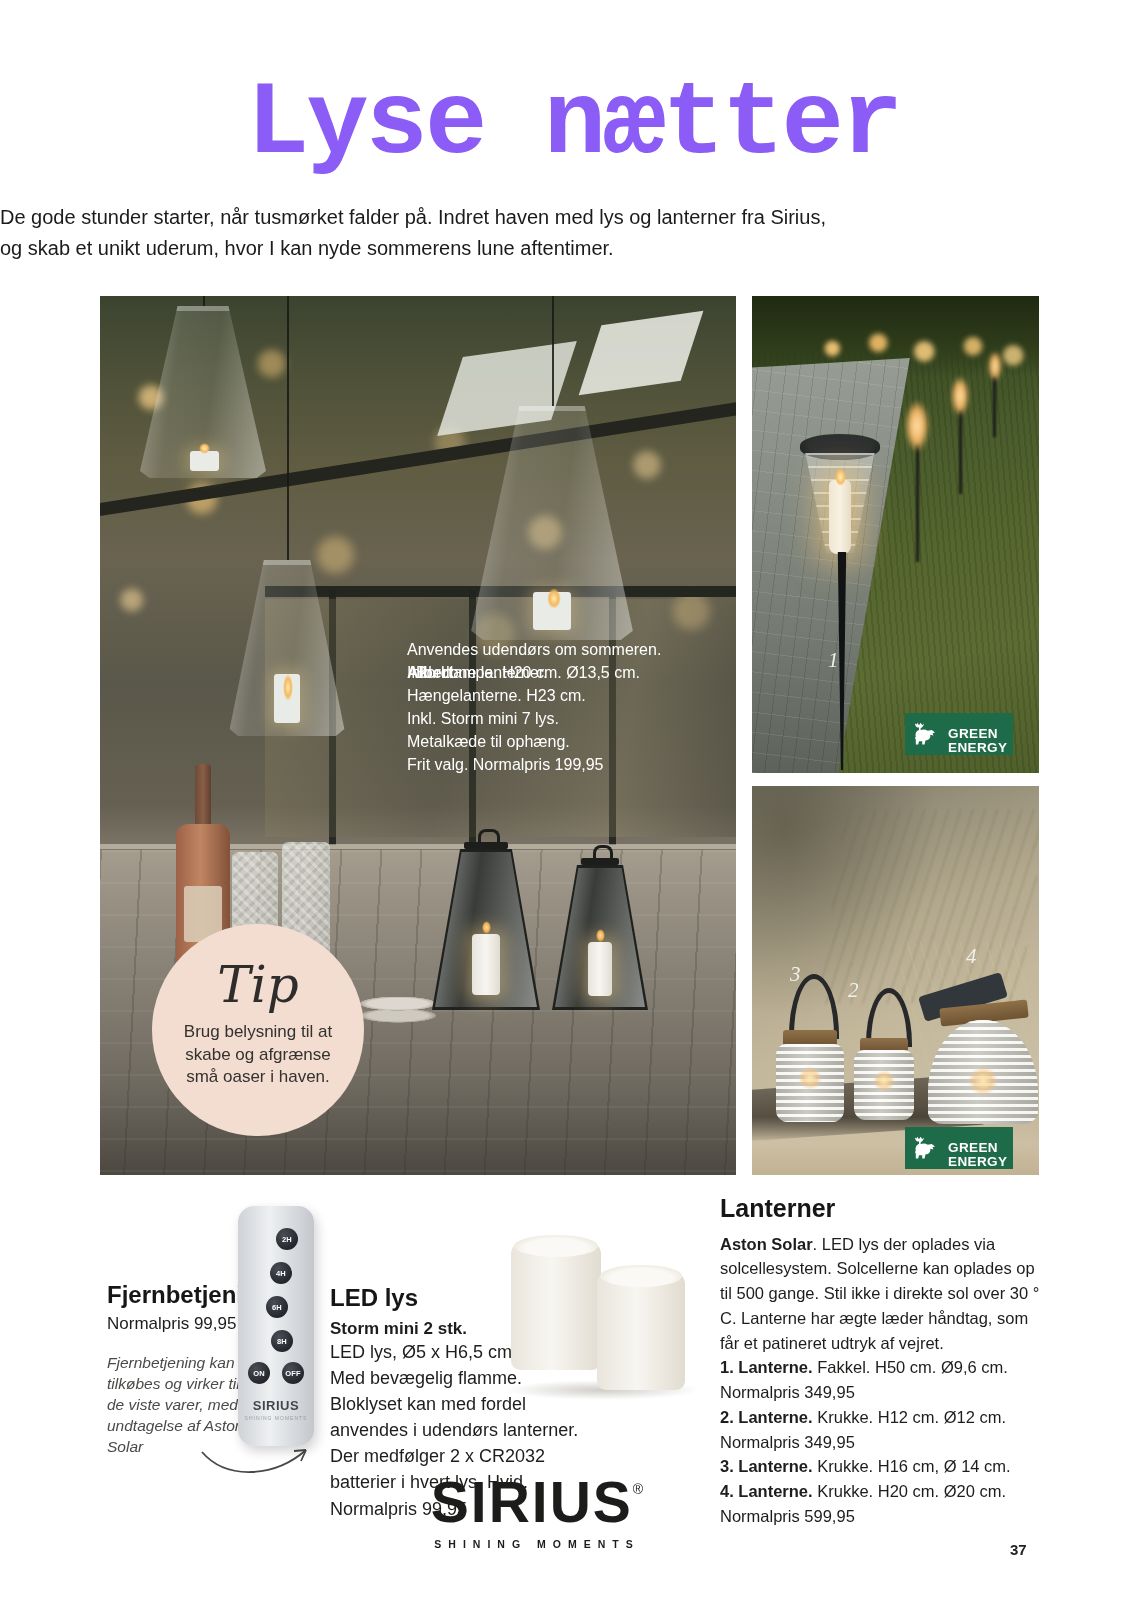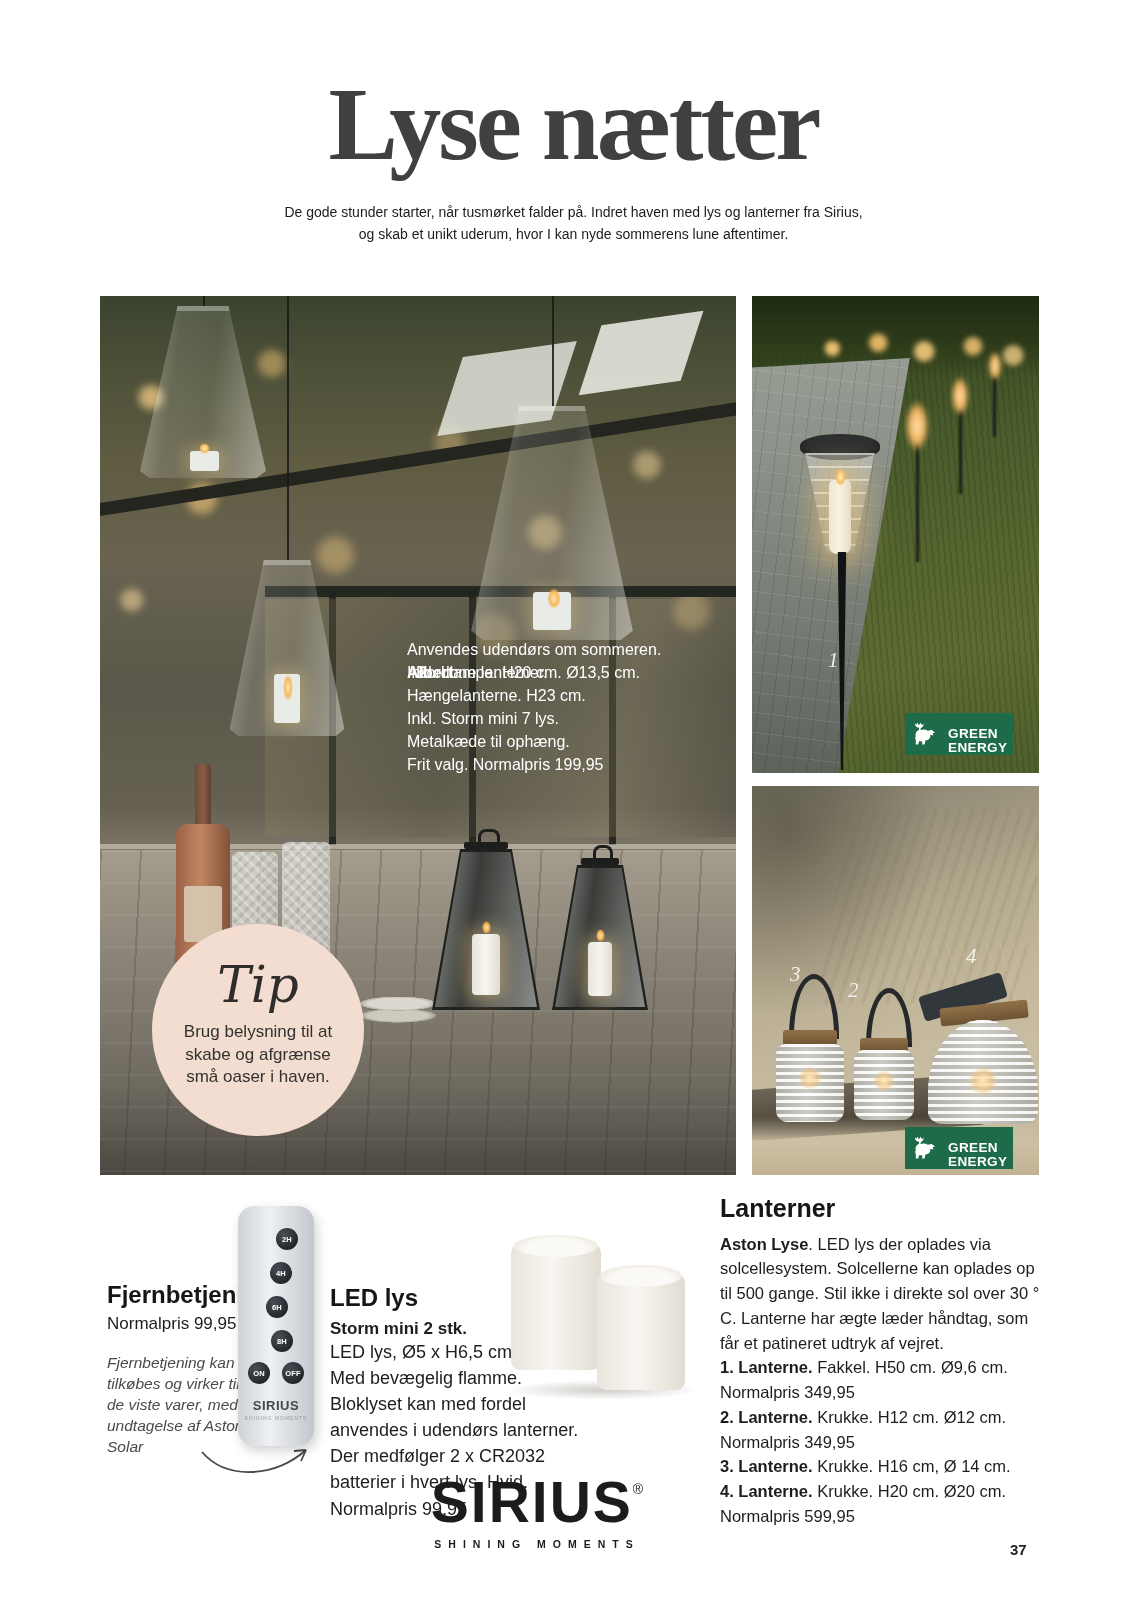--- a/index.html
+++ b/index.html
@@ -2,24 +2,24 @@
 <html><head>
 <meta charset="utf-8">
 <style>
   html,body{margin:0;padding:0;background:#e8e8e8;}
   .page{position:relative;width:1147px;height:1611px;margin:0 auto;background:#ffffff;
         font-family:"Liberation Sans",sans-serif;color:#1d1d1b;overflow:hidden;}
   .abs{position:absolute;}
 
   
   .title{position:absolute;left:0;right:0;top:72px;text-align:center;
-         font-family:Liberation Serif, serif;font-size:104px;font-weight:700;
-         letter-spacing:-3px;color:#404040;line-height:1;}
-  .intro{position:absolute;left:0;right:0;top:202px;text-align:center;
-         font-size:14px;line-height:1.55;color:#1b1b1b;}
+         font-family:Liberation Mono, monospace;font-size:104px;font-weight:700;
+         letter-spacing:-3px;color:#8b5cf6;line-height:1;}
+  .intro{position:absolute;left:0;right:0;top:202px;text-align:left;
+         font-size:20px;line-height:1.55;color:#1b1b1b;}
 
   
   .photo{position:absolute;overflow:hidden;background:#777;}
   .main-photo{left:100px;top:296px;width:636px;height:879px;}
   .path-photo{left:752px;top:296px;width:287px;height:477px;}
   .dune-photo{left:752px;top:786px;width:287px;height:389px;}
   .photo *{position:absolute;}
 
   
   .mp-bg{inset:0;background:linear-gradient(180deg,#3b432f 0%,#4e5138 9%,#5f5c42 19%,
@@ -430,21 +430,21 @@
   </div>
 
   <div class="abs candles">
     <div class="abs cshadow"></div>
     <div class="abs cnd cnd1"><i class="cflame"></i></div>
     <div class="abs cnd cnd2"><i class="cflame"></i></div>
   </div>
 
   <div class="abs lant">
     <h3>Lanterner</h3>
-    <p><b>Aston Lyse</b><span>. LED lys der oplades via solcellesystem. Solcellerne kan oplades op til 500 gange. Stil ikke i direkte sol over 30 ° C. Lanterne har ægte læder håndtag, som får et patineret udtryk af vejret.</span></p>
+    <p><b>Aston Solar</b><span>. LED lys der oplades via solcellesystem. Solcellerne kan oplades op til 500 gange. Stil ikke i direkte sol over 30 ° C. Lanterne har ægte læder håndtag, som får et patineret udtryk af vejret.</span></p>
     <p><b>1. Lanterne.</b><span> Fakkel. H50 cm. Ø9,6 cm.</span></p>
     <p>Normalpris 349,95</p>
     <p><b>2. Lanterne.</b><span> Krukke. H12 cm. Ø12 cm.</span></p>
     <p>Normalpris 349,95</p>
     <p><b>3. Lanterne.</b><span> Krukke. H16 cm, Ø 14 cm.</span></p>
     <p><b>4. Lanterne.</b><span> Krukke. H20 cm. Ø20 cm.</span></p>
     <p>Normalpris 599,95</p>
   </div>
 
   <div class="abs brandlogo">

